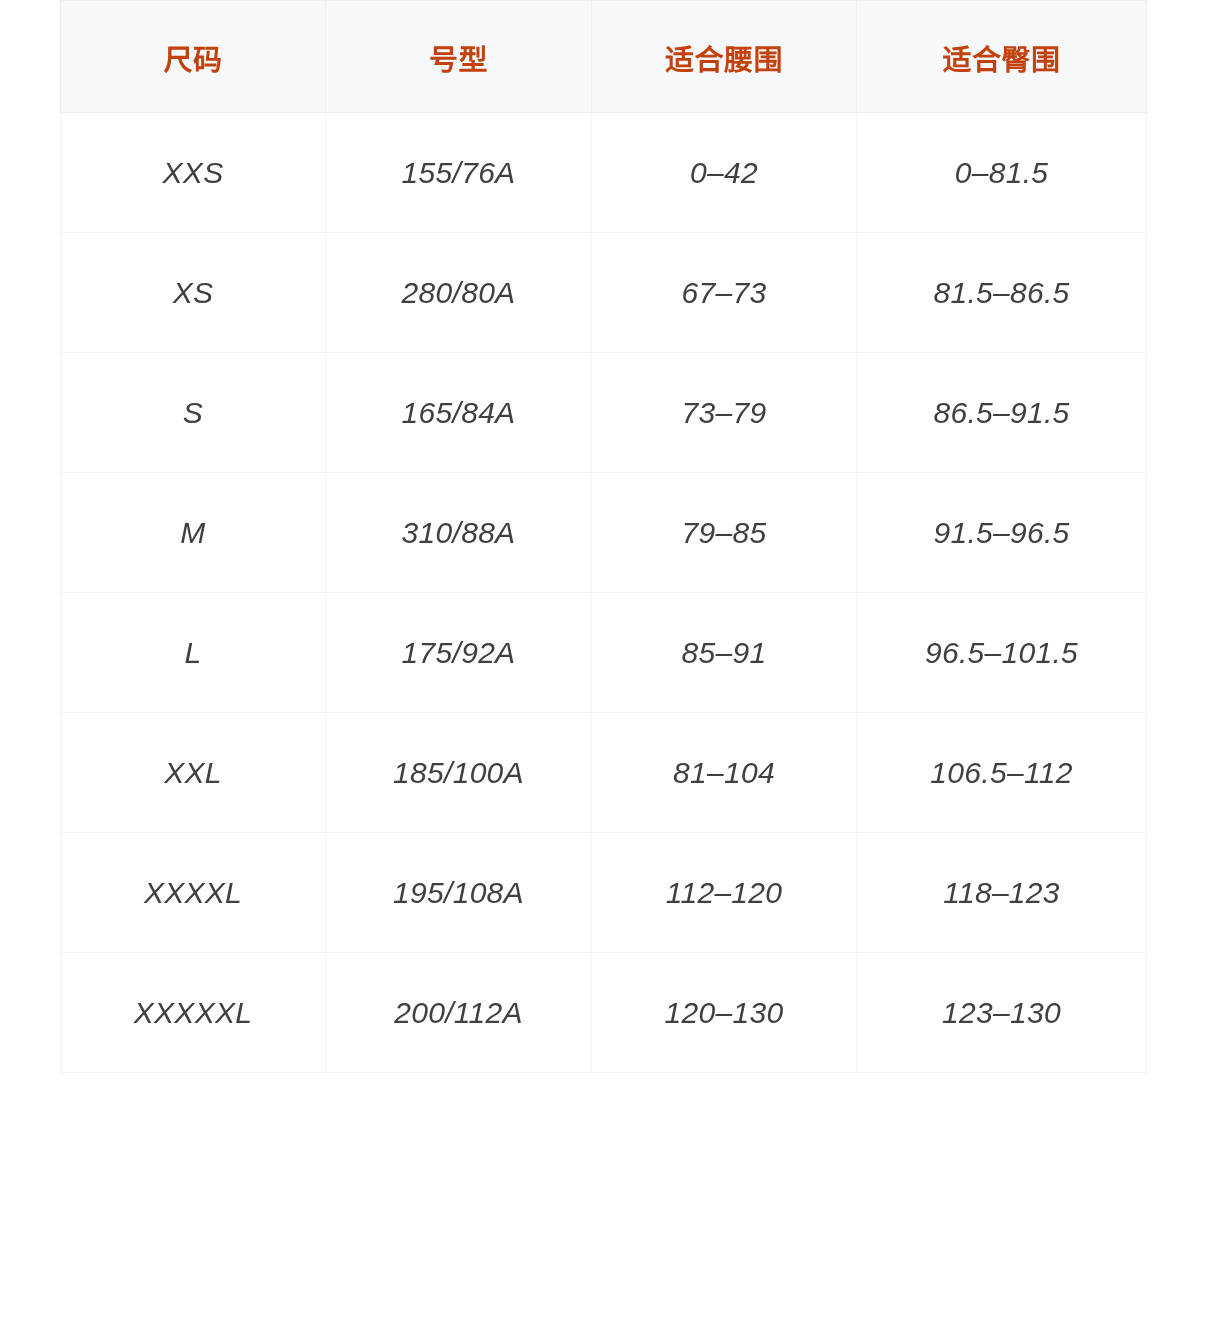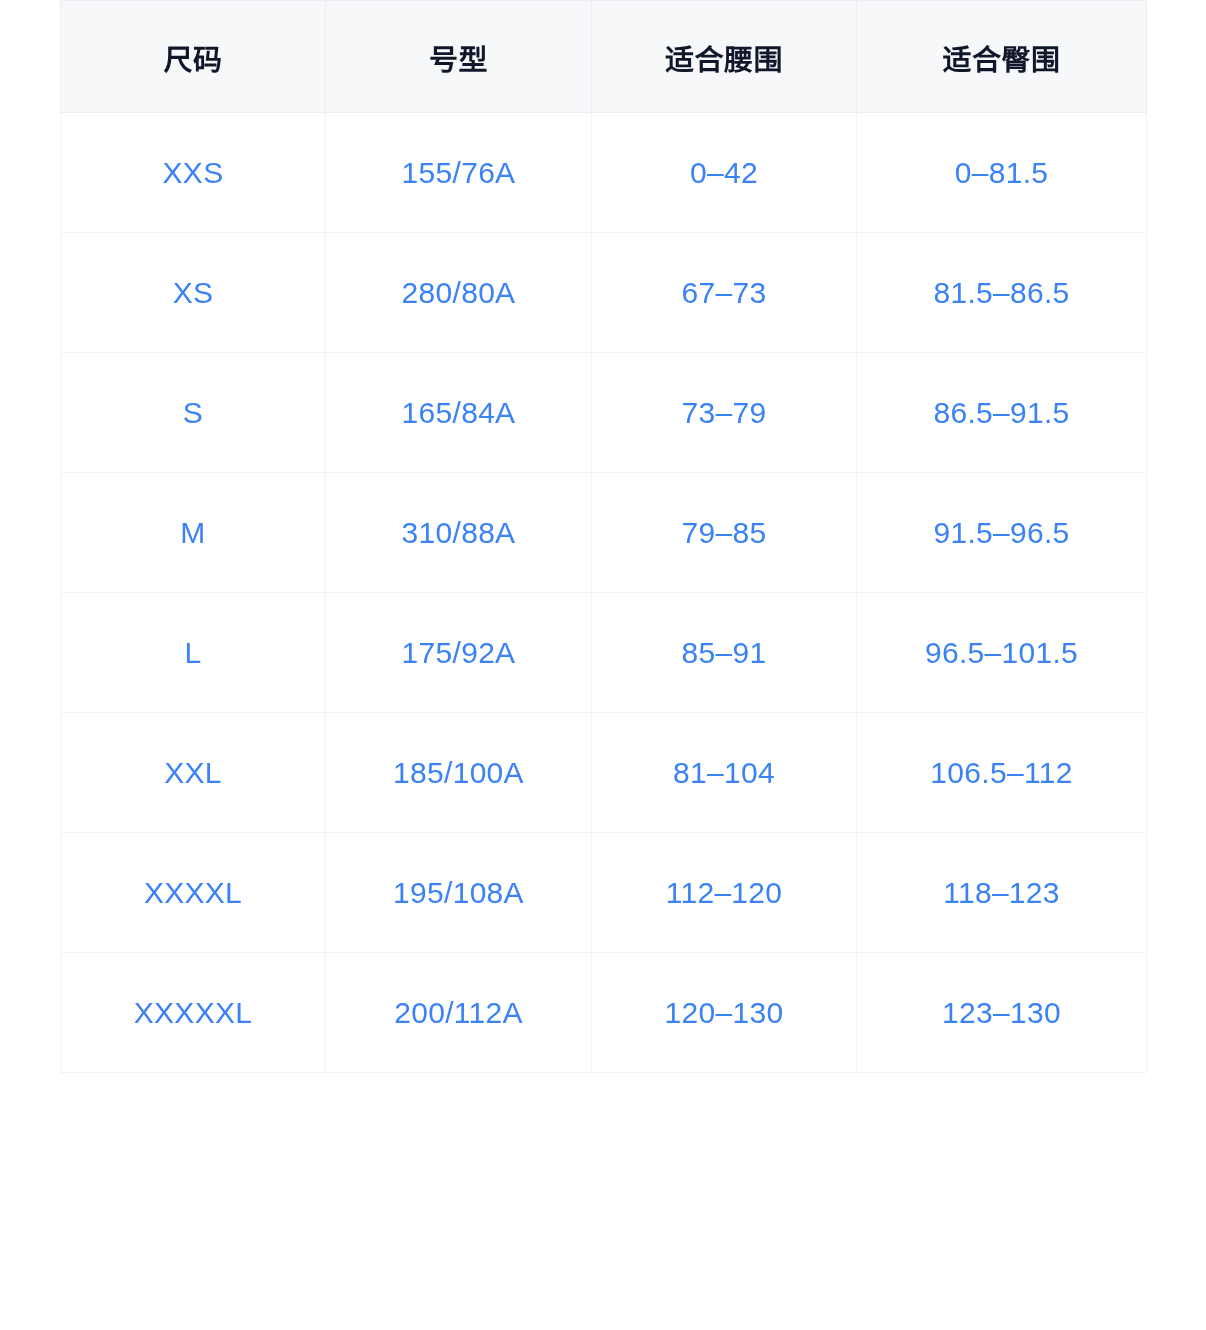--- a/index.html
+++ b/index.html
@@ -47,35 +47,36 @@
     border: 1px solid #f0f1f3;
     text-align: center;
     vertical-align: middle;
     padding: 0;
     box-sizing: border-box;
   }
 
   table.size-table thead th {
     height: 112px;
     background: #f7f8fa;
-    color: #0f172a;
+    color: #c2410c;
     font-size: 29px;
     font-weight: 600;
     letter-spacing: 0.5px;
     border-color: #eceef1;
   }
 
   table.size-table tbody td {
     height: 120px;
     background: #ffffff;
-    color: #3b82f6;
+    color: #404040;
     font-size: 30px;
     font-weight: 400;
     letter-spacing: 0.3px;
     border-color: #f2f3f5;
+    font-style: italic;
   }
 
   table.size-table tbody tr td:first-child {
     font-size: 30px;
   }
 </style>
 </head>
 <body>
 
 <div class="page">

